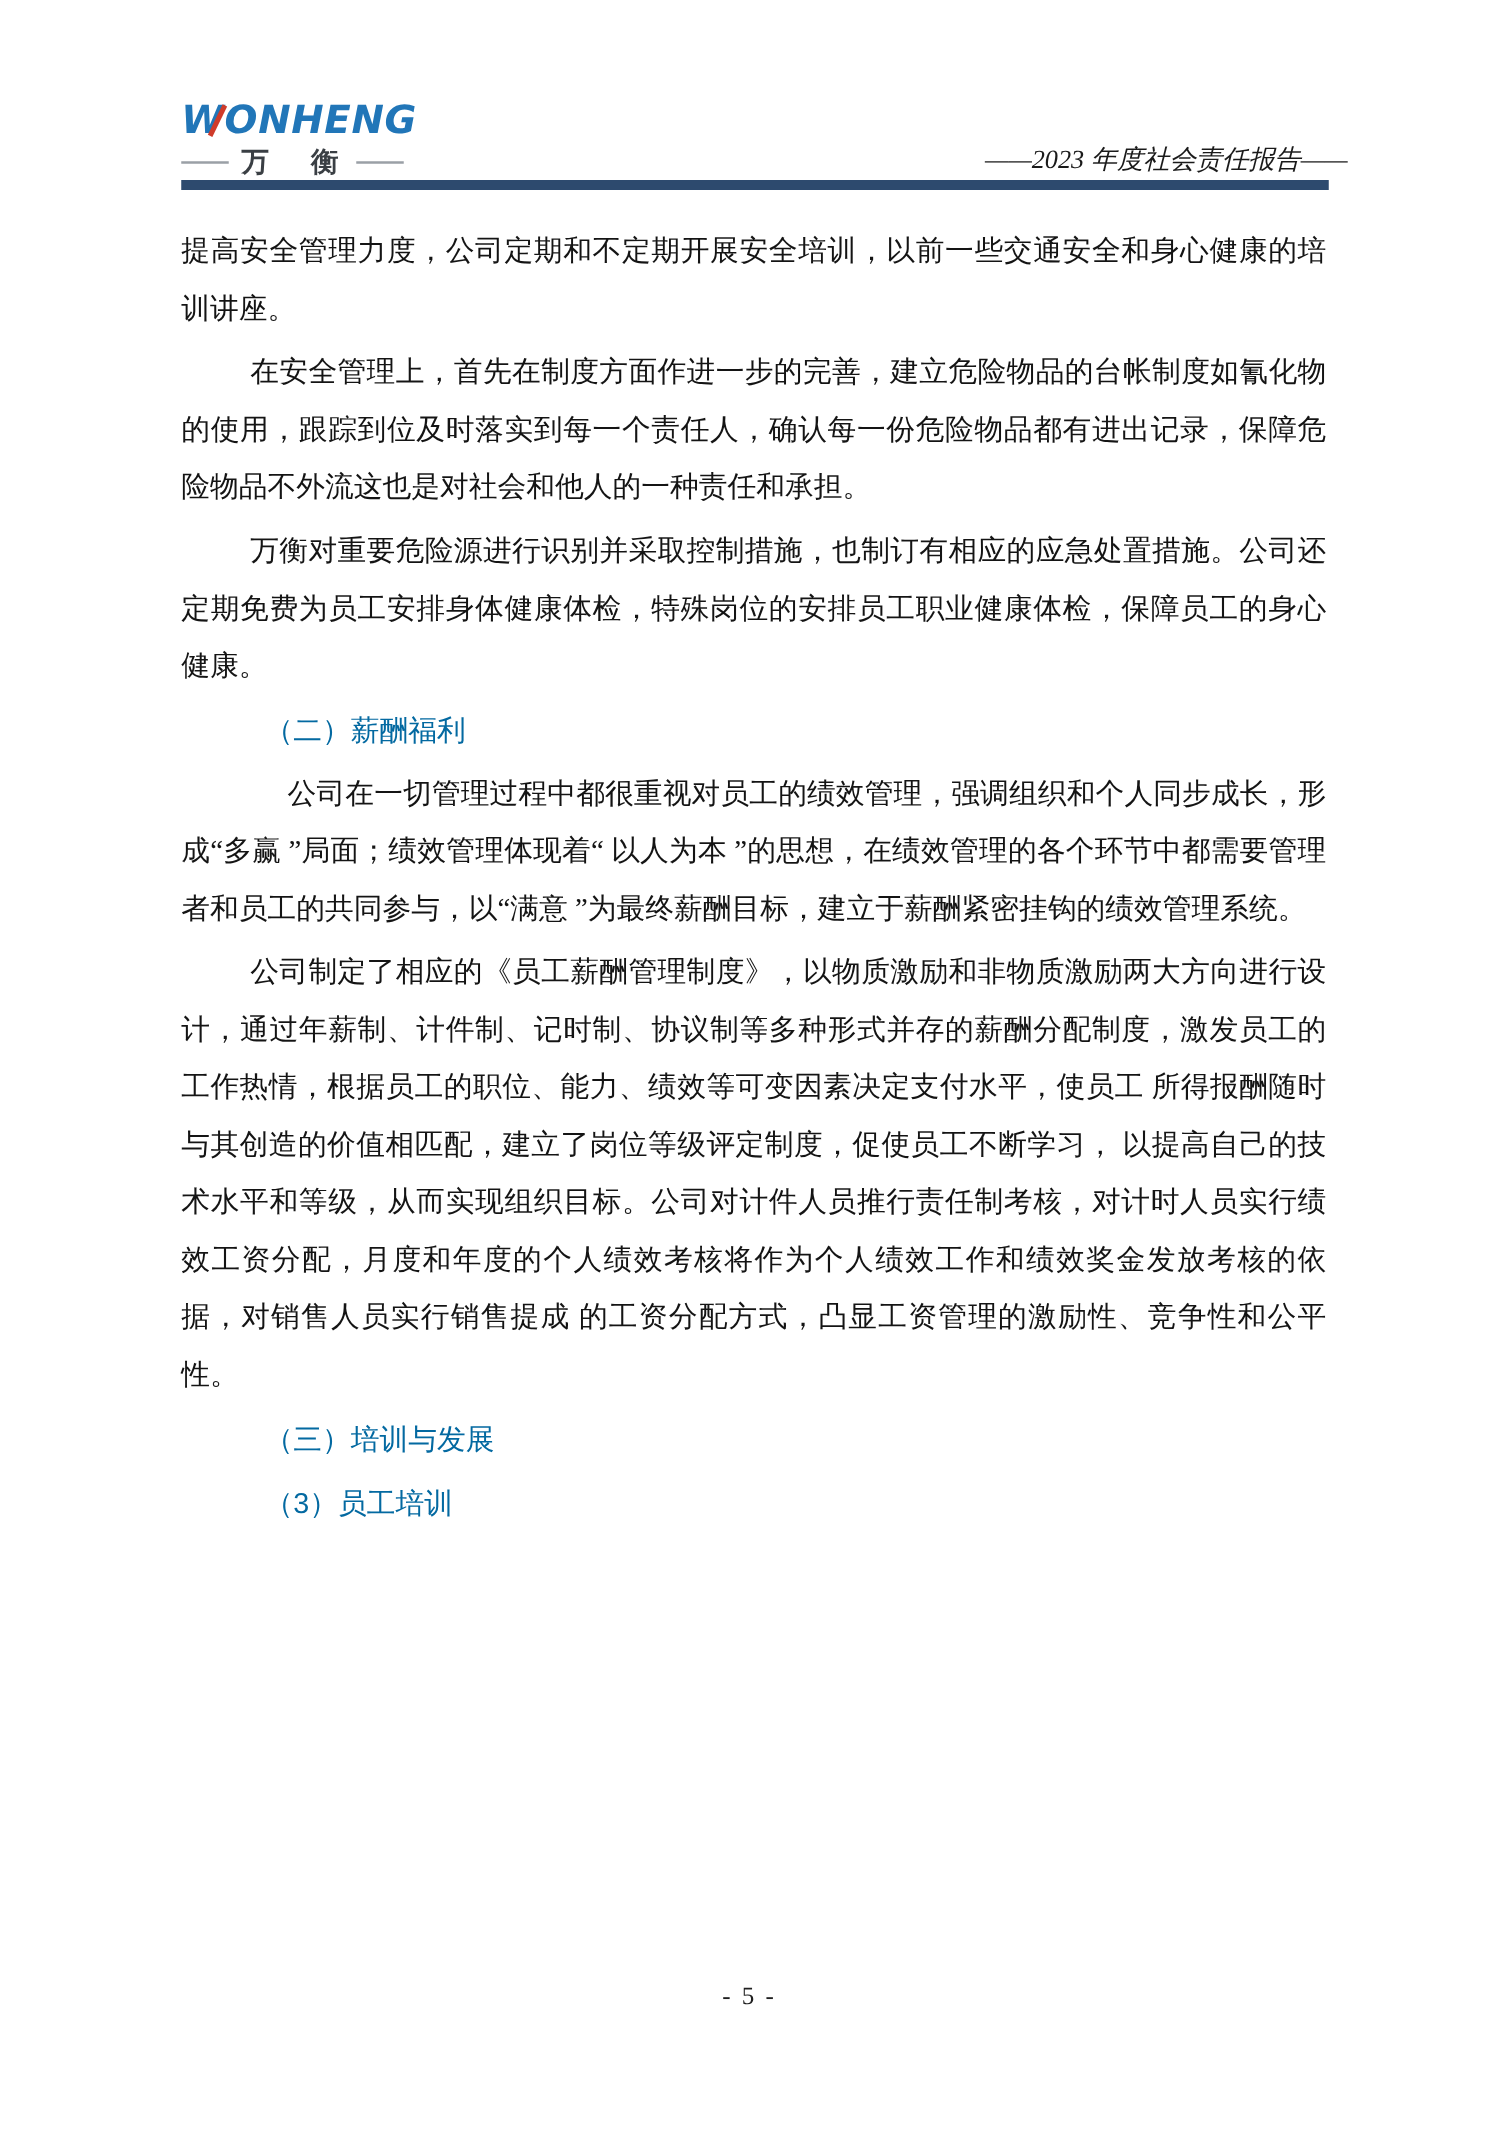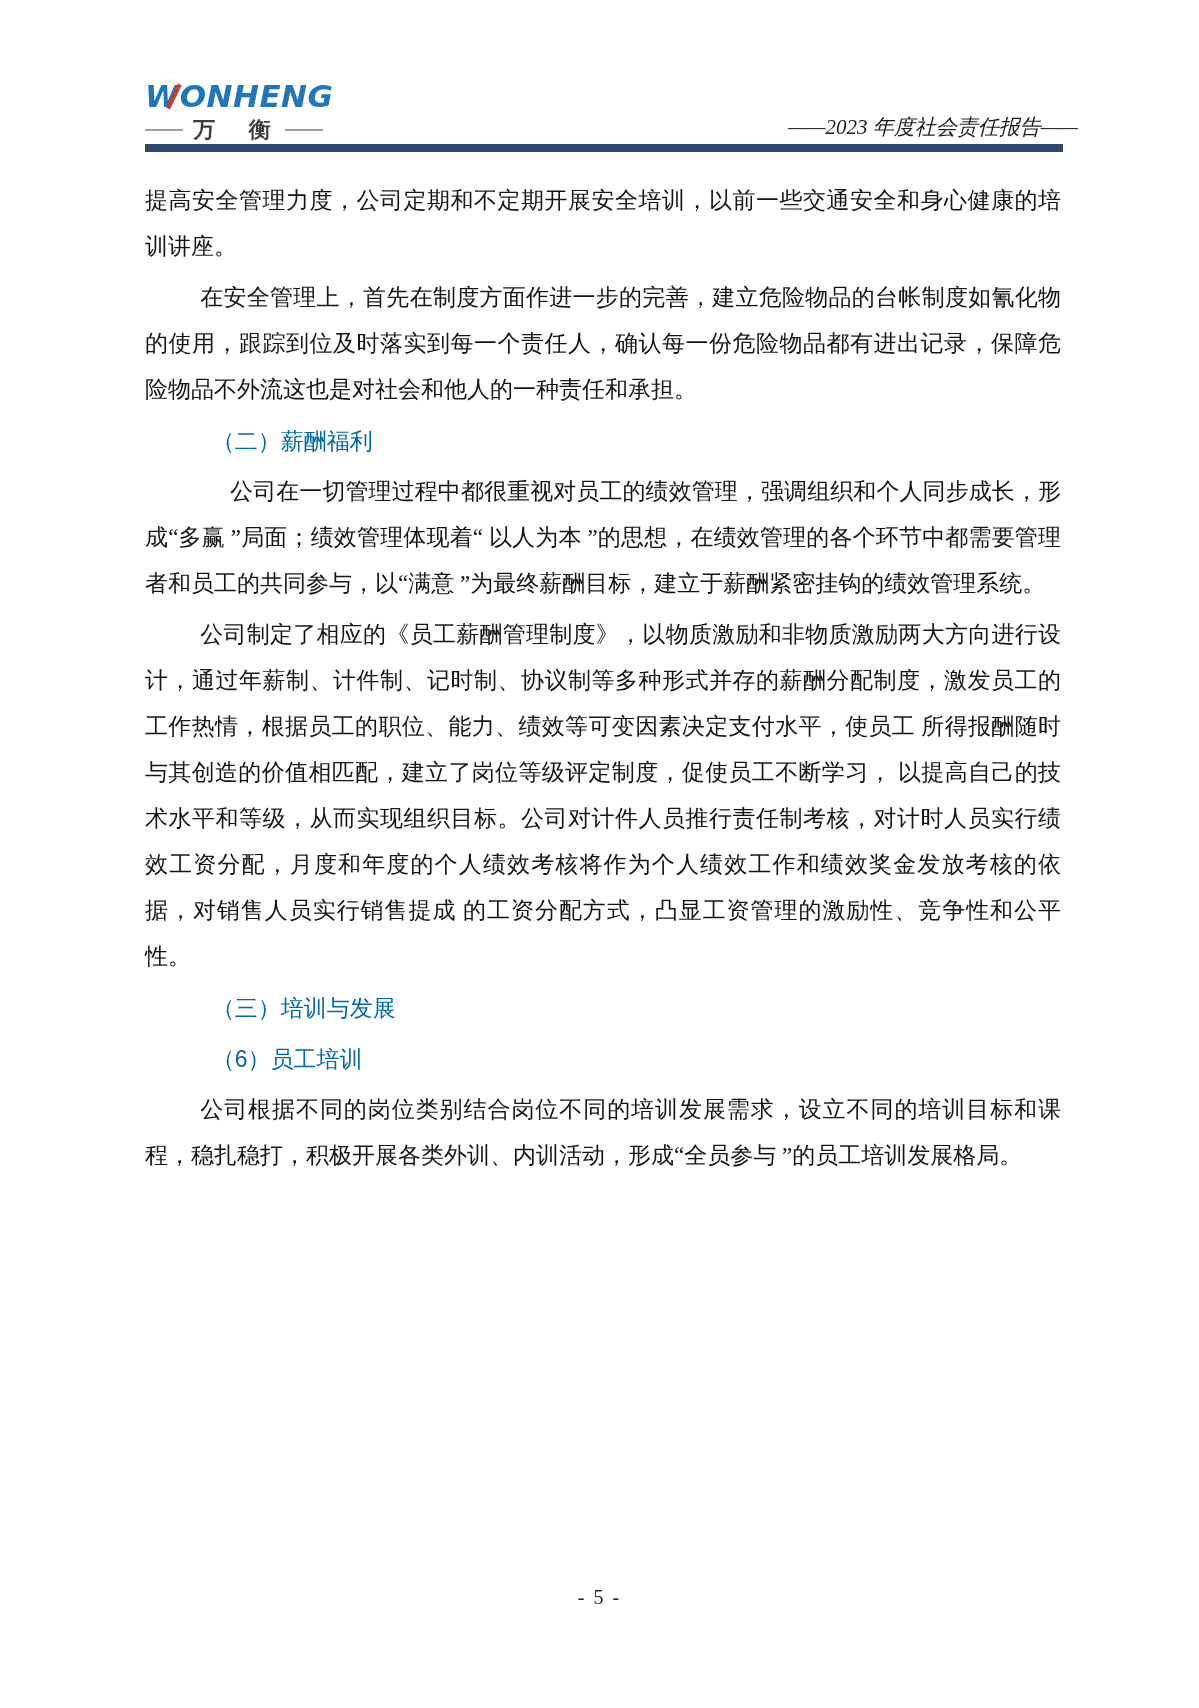--- a/index.html
+++ b/index.html
@@ -147,23 +147,23 @@
     </div>
   </div>
 
   <div class="header-title">——2023 年度社会责任报告——</div>
 
   <div class="header-bar"></div>
 
   <div class="doc-body">
     <p class="para no-indent">提高安全管理力度，公司定期和不定期开展安全培训，以前一些交通安全和身心健康的培训讲座。</p>
     <p class="para">在安全管理上，首先在制度方面作进一步的完善，建立危险物品的台帐制度如氰化物的使用，跟踪到位及时落实到每一个责任人，确认每一份危险物品都有进出记录，保障危险物品不外流这也是对社会和他人的一种责任和承担。</p>
+    <p class="para">万衡对重要危险源进行识别并采取控制措施，也制订有相应的应急处置措施。公司还定期免费为员工安排身体健康体检，特殊岗位的安排员工职业健康体检，保障员工的身心健康。</p>
     <h3 class="heading">（二）薪酬福利</h3>
     <p class="para deep-indent">公司在一切管理过程中都很重视对员工的绩效管理，强调组织和个人同步成长，形成“多赢 ”局面；绩效管理体现着“ 以人为本 ”的思想，在绩效管理的各个环节中都需要管理者和员工的共同参与，以“满意 ”为最终薪酬目标，建立于薪酬紧密挂钩的绩效管理系统。</p>
     <p class="para">公司制定了相应的《员工薪酬管理制度》，以物质激励和非物质激励两大方向进行设计，通过年薪制、计件制、记时制、协议制等多种形式并存的薪酬分配制度，激发员工的工作热情，根据员工的职位、能力、绩效等可变因素决定支付水平，使员工 所得报酬随时与其创造的价值相匹配，建立了岗位等级评定制度，促使员工不断学习， 以提高自己的技术水平和等级，从而实现组织目标。公司对计件人员推行责任制考核，对计时人员实行绩效工资分配，月度和年度的个人绩效考核将作为个人绩效工作和绩效奖金发放考核的依据，对销售人员实行销售提成 的工资分配方式，凸显工资管理的激励性、竞争性和公平性。</p>
     <h3 class="heading">（三）培训与发展</h3>
-    <h4 class="heading">（6）员工培训</h4>
-    <p class="para">公司根据不同的岗位类别结合岗位不同的培训发展需求，设立不同的培训目标和课程，稳扎稳打，积极开展各类外训、内训活动，形成“全员参与 ”的员工培训发展格局。</p>
+    <h4 class="heading">（3）员工培训</h4>
   </div>
 
   <div class="footer">- 5 -</div>
 
 </div>
 
 </body></html>

